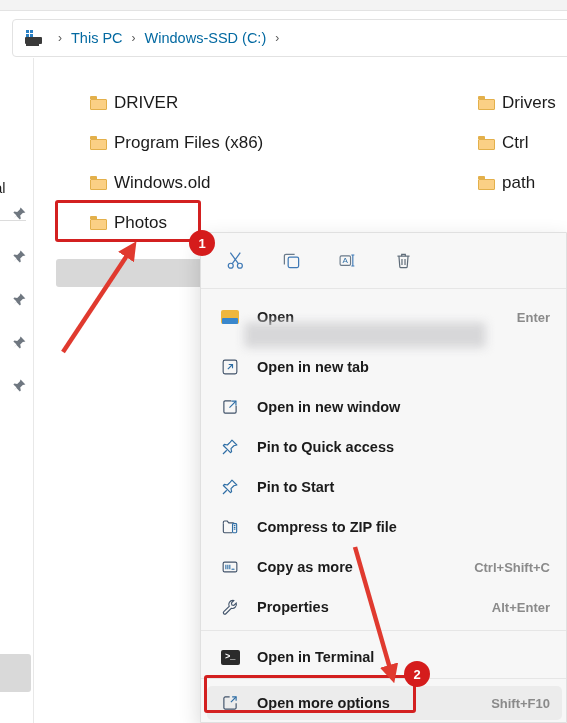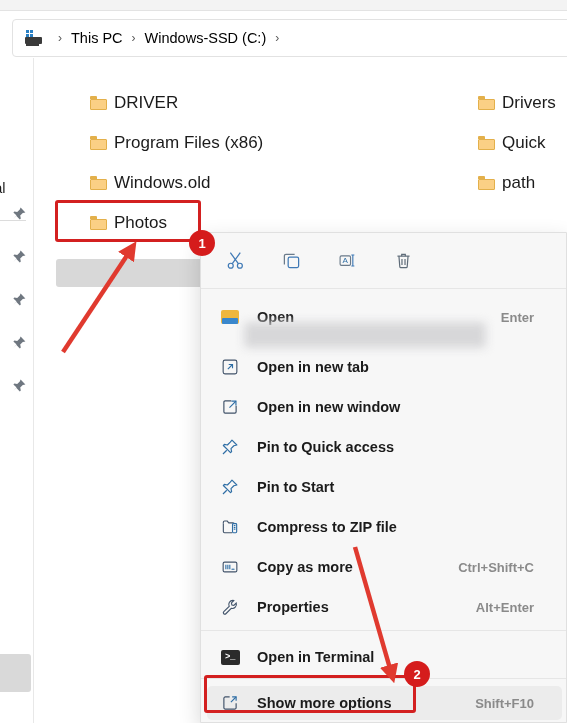--- a/index.html
+++ b/index.html
@@ -69,21 +69,21 @@
     border-radius: 1px;
   }
   .pc-icon .foot {
     position: absolute;
     left: 1px; top: 14px;
     width: 13px; height: 2px;
     background: #3a3a3a;
   }
   .crumb {
     font-size: 14.5px;
-    color: #000000;
+    color: #0369a1;
     white-space: nowrap;
   }
   .crumb-sep {
     font-size: 12px;
     color: #5a5a5a;
     margin: 0 9px;
     user-select: none;
   }
 
   
@@ -234,21 +234,21 @@
   .ctx-label {
     font-size: 14.5px;
     color: #1b1b1b;
     white-space: nowrap;
     flex: 1 1 auto;
   }
   .ctx-shortcut {
     font-size: 13px;
     color: #8a8a8a;
     white-space: nowrap;
-    margin-right: 28px;
+    margin-right: 12px;
   }
 
   
   .open-folder {
     position: relative;
     width: 18px; height: 15px;
   }
   .open-folder .back {
     position: absolute; left: 0; top: 0;
     width: 18px; height: 14px;
@@ -408,21 +408,21 @@
           <span class="tab"></span>
           <span class="body"></span>
         </span>
       <span class="file-name">Drivers</span>
     </div>
     <div class="file-row col-right" style="top:70px">
       <span class="folder-ico">
           <span class="tab"></span>
           <span class="body"></span>
         </span>
-      <span class="file-name">Quick</span>
+      <span class="file-name">Ctrl</span>
     </div>
     <div class="file-row col-right" style="top:110px">
       <span class="folder-ico">
           <span class="tab"></span>
           <span class="body"></span>
         </span>
       <span class="file-name">path</span>
     </div>
   </div>
 
@@ -567,21 +567,21 @@
     <div class="ctx-sep" style="top:445px"></div>
 
     <div class="ctx-item hl" style="top:453px">
       <span class="ctx-ico">
         <svg width="18" height="18" viewBox="0 0 20 20" fill="none" stroke="#41536a" stroke-width="1.3">
           <path d="M9.6 3.2H4.8A1.6 1.6 0 0 0 3.2 4.8v10.4a1.6 1.6 0 0 0 1.6 1.6h10.4a1.6 1.6 0 0 0 1.6-1.6v-4.8"></path>
           <path d="M11 9 16.8 3.2" stroke="#2f6ea5"></path>
             <path d="M12.4 3.2h4.4v4.4" stroke="#2f6ea5"></path>
         </svg>
       </span>
-      <span class="ctx-label">Show more options</span>
+      <span class="ctx-label">Open more options</span>
       <span class="ctx-shortcut">Shift+F10</span>
     </div>
   </div>
 
   <div class="redaction"></div>
 
   <div class="ann-box" style="left:55px; top:200px; width:146px; height:42px;"></div>
   <div class="ann-box" style="left:204px; top:675px; width:212px; height:38px;"></div>
 
   <svg class="ann-arrow">

